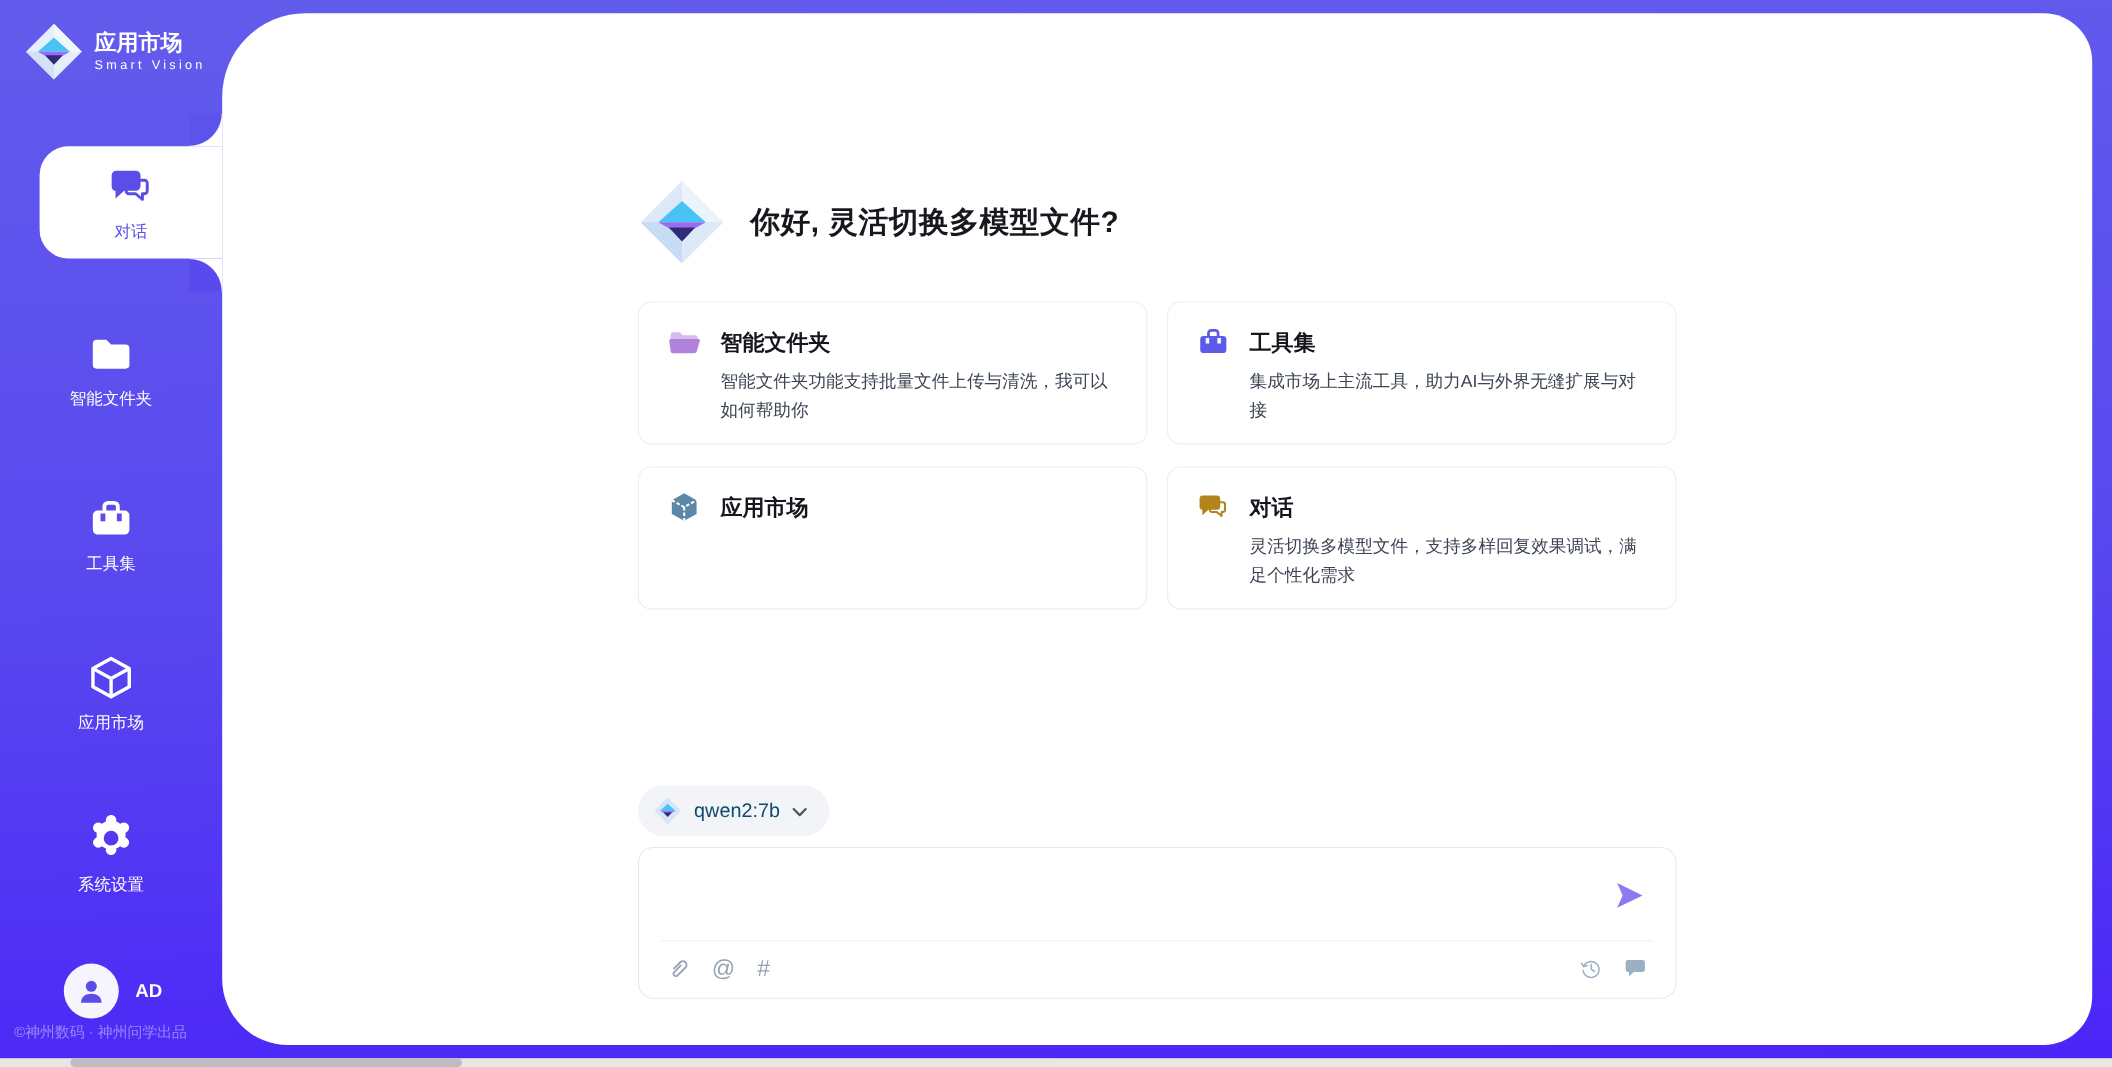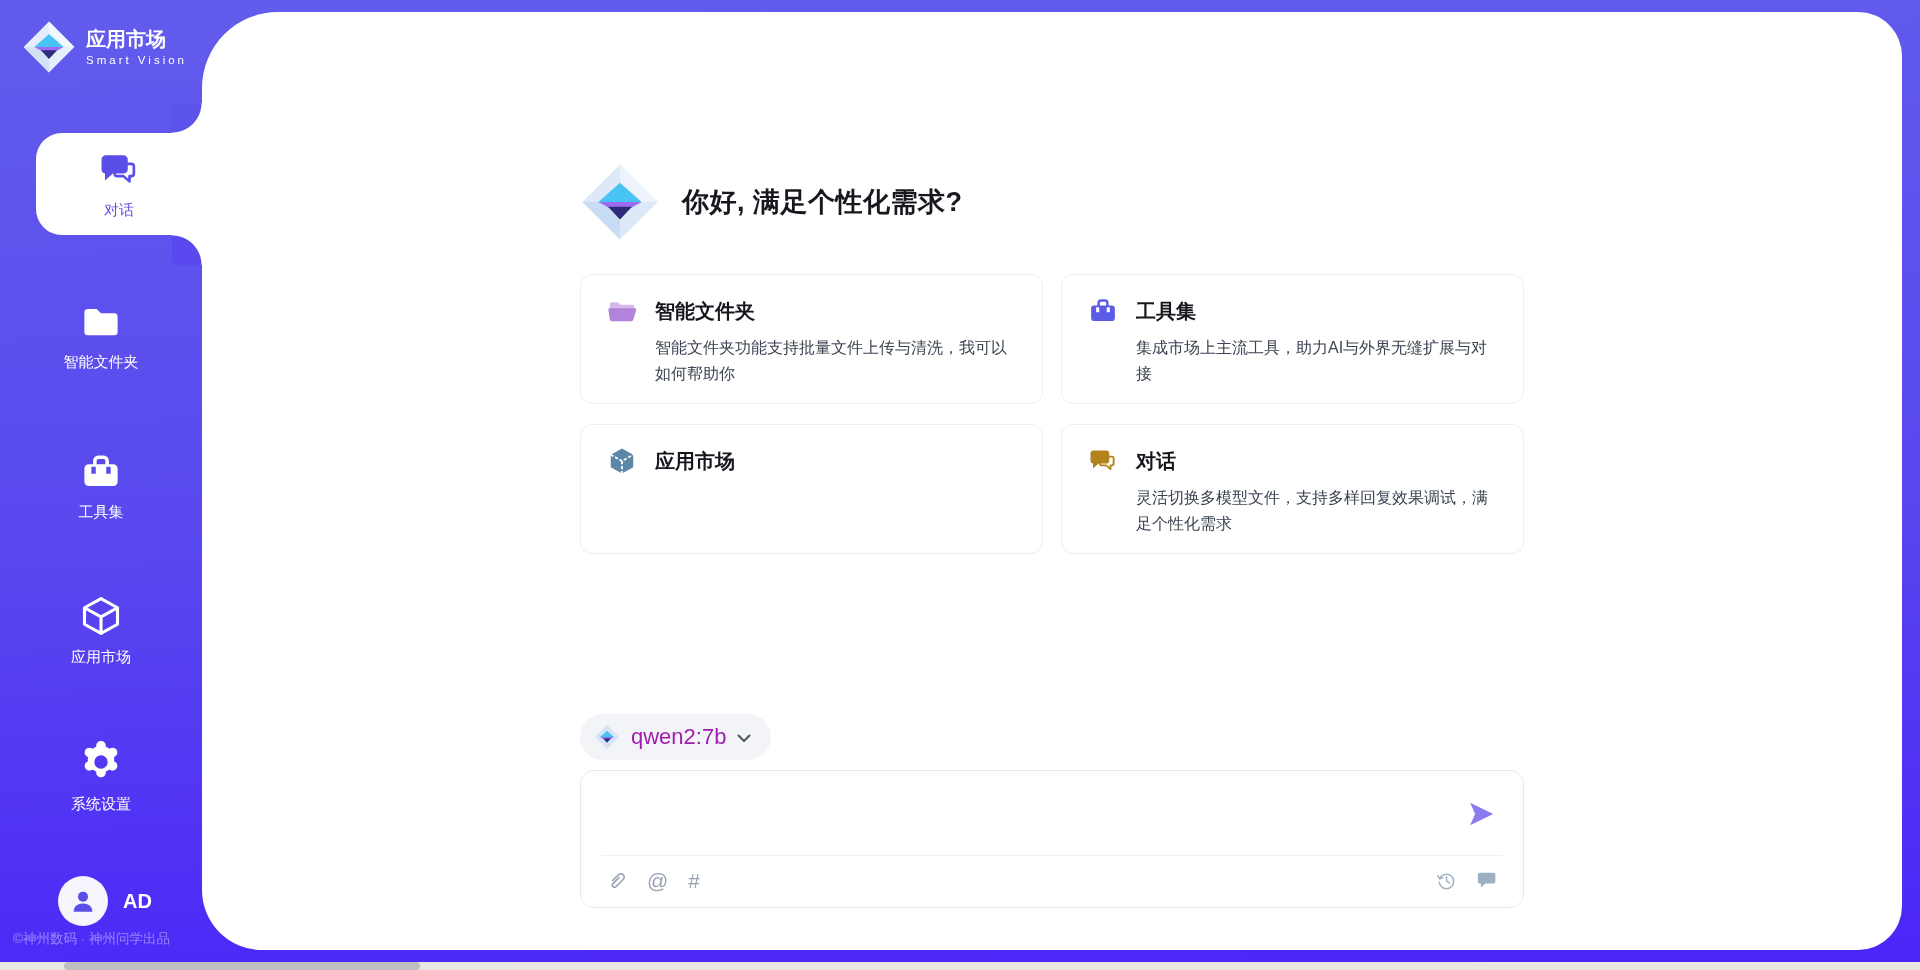--- a/index.html
+++ b/index.html
@@ -47,21 +47,21 @@
   .nav-toolbox { top:438px; }
   .nav-cube    { top:582px; }
   .nav-gear    { top:728px; }
 
   .user-row { position:absolute; left:58px; top:876px; display:flex; align-items:center; gap:15px; cursor:pointer; }
   .avatar-circle {
     width:50px; height:50px; border-radius:50%; background:#f6f4fd;
     display:flex; align-items:center; justify-content:center;
   }
   .avatar-circle svg { width:30px; height:30px; color:#5b4ee8; }
-  .user-name { color:#fff; font-size:20px; font-weight:600; }
+  .user-name { color:#fff; font-size:17px; font-weight:600; }
 
   .side-footer { position:absolute; left:13px; top:930px; color:rgba(255,255,255,.42); font-size:13.5px; white-space:nowrap; }
 
   
   .content { width:944px; margin:0 auto; padding-top:150px; position:relative; }
 
   .greeting-row { display:flex; align-items:center; gap:22px; height:80px; }
   .greeting-row .logo { width:80px; height:80px; }
   .greeting-text { font-size:27px; font-weight:bold; color:#16181d; letter-spacing:.5px; }
 
@@ -75,21 +75,21 @@
   .card-icon svg { width:30px; height:30px; display:block; }
   .card-title { font-size:20px; font-weight:bold; color:#15171c; align-self:center; }
   .card-desc { grid-column:2; margin-top:9px; font-size:16px; color:#3c4452; line-height:1.62; }
 
   
   .model-pill {
     margin-top:160px; display:inline-flex; align-items:center; gap:11px;
     background:#f3f4f7; border-radius:24px; padding:10px 20px 10px 14px; cursor:pointer;
   }
   .model-pill .logo { width:26px; height:26px; }
-  .model-name { font-size:22px; color:#a21caf; }
+  .model-name { font-size:18px; color:#0c4a6e; }
   .model-pill .chev { width:14px; height:9px; margin-top:2px; }
 
   
   .composer {
     margin-top:10px; height:138px; border:1px solid #e7e9ee; border-radius:14px;
     background:#fff; position:relative;
   }
   .composer textarea {
     border:none; outline:none; resize:none; background:transparent;
     width:820px; height:54px; padding:22px 0 0 26px;
@@ -193,21 +193,21 @@
 
     <div class="greeting-row">
       <svg class="logo" viewBox="0 0 100 100">
         <polygon points="50,3 97,50 50,97 3,50" fill="#dde9f8"></polygon>
         <polygon points="50,3 97,50 50,50" fill="#ecf3fb"></polygon>
         <polygon points="3,50 50,50 50,97" fill="#c8dcf4"></polygon>
         <polygon points="23,50 77,50 50,26" fill="#47c4f4"></polygon>
         <polygon points="23,50 77,50 50,65" fill="#9b6cf2"></polygon>
         <polygon points="35,56 65,56 50,72" fill="#2e2c7a"></polygon>
       </svg>
-      <div class="greeting-text">你好, 满足个性化需求?</div>
+      <div class="greeting-text">你好, 灵活切换多模型文件?</div>
     </div>
 
     <div class="cards">
 
       <div class="card">
         <div class="card-icon" style="color: rgb(177, 131, 218);">
           <svg viewBox="0 0 44 40">
             <path d="M4 10a3 3 0 0 1 3-3h9l4 4h17a3 3 0 0 1 3 3v3H4z" fill="currentColor" opacity=".55"></path>
             <path d="M2 18a2 2 0 0 1 2-2h37a2 2 0 0 1 1.9 2.6l-4.3 14A3 3 0 0 1 35.7 35H7a3 3 0 0 1-2.9-2.2z" fill="currentColor"></path>
           </svg>

